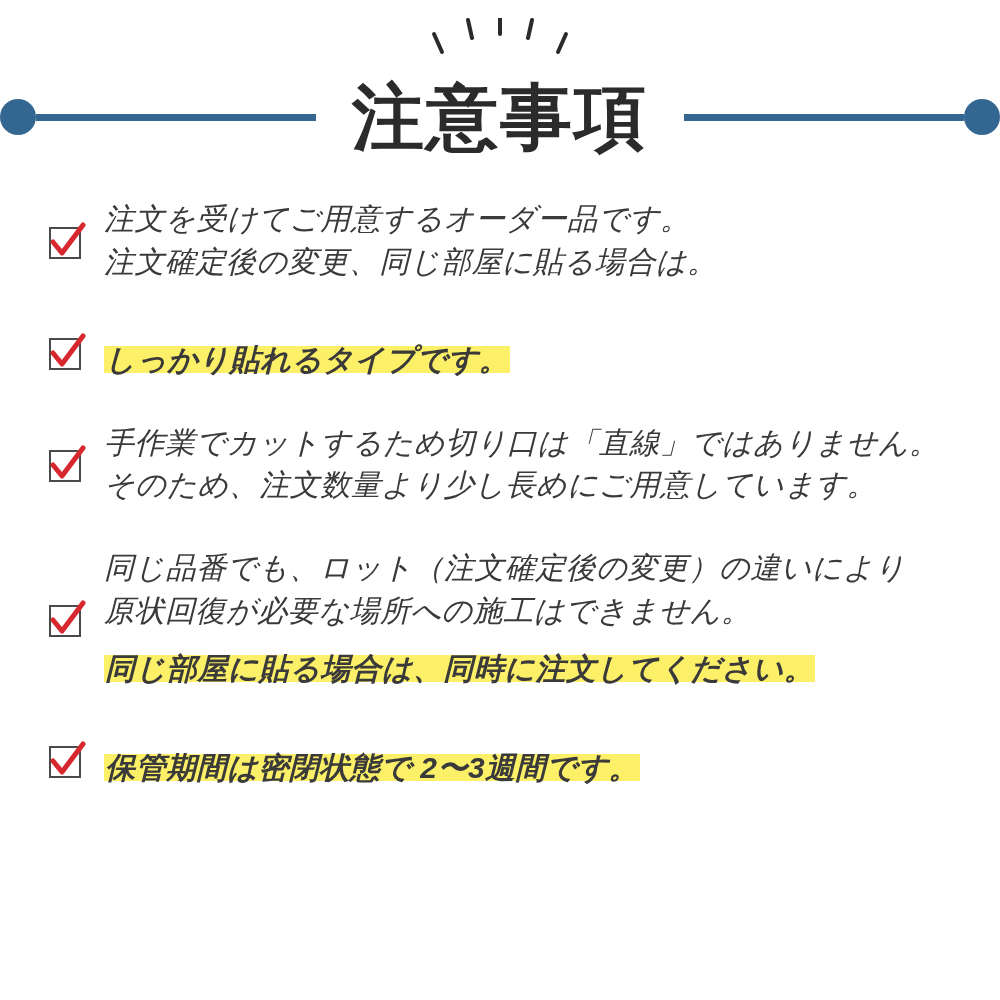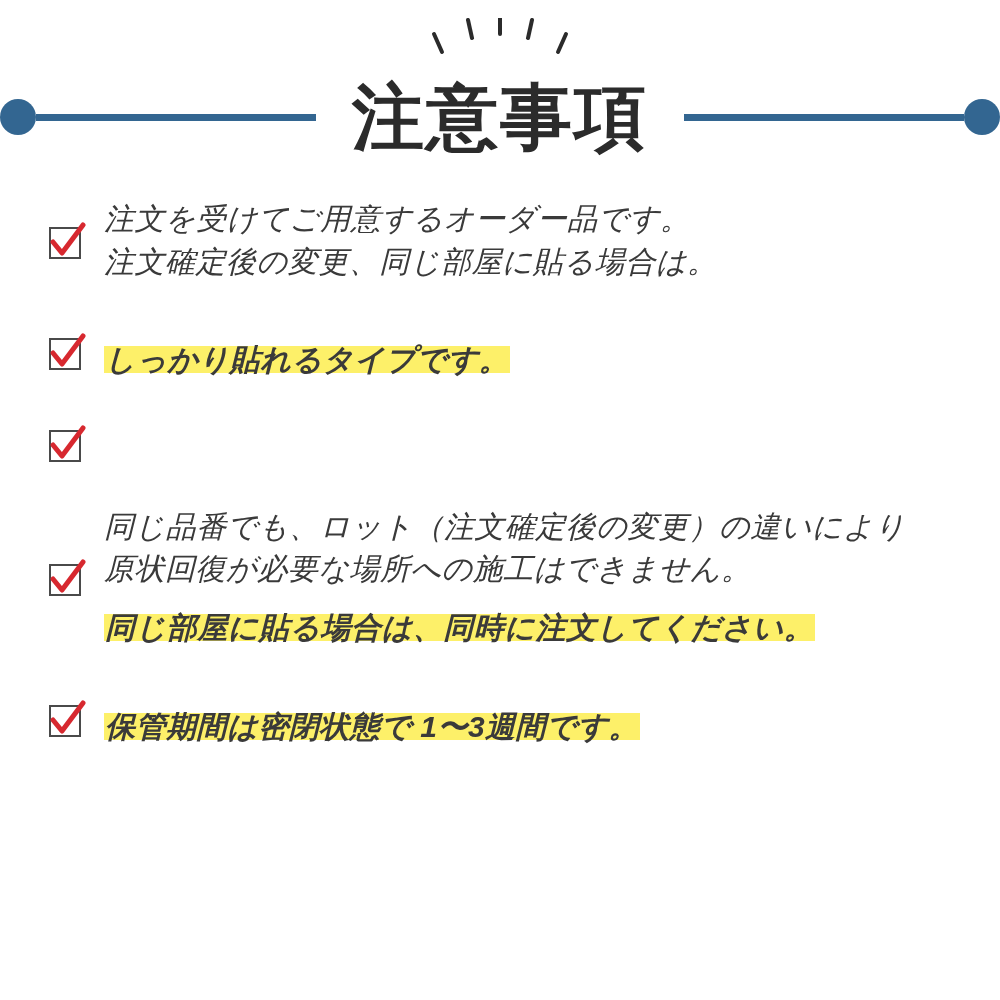--- a/index.html
+++ b/index.html
@@ -163,20 +163,24 @@
         <div class="line bold"><span class="hl">しっかり貼れるタイプです。</span></div>
       </div>
     </li>
     <li class="note">
       <span class="checkbox">
         <span class="box"></span>
         <svg width="40" height="40" viewBox="0 0 40 40">
           <polyline points="7,19 16,30 37,2" fill="none" stroke="#d7282f" stroke-width="5" stroke-linecap="round" stroke-linejoin="round"></polyline>
         </svg>
       </span>
+      <div class="lines">
+        <div class="line">手作業でカットするため切り口は「直線」ではありません。</div>
+        <div class="line">そのため、注文数量より少し長めにご用意しています。</div>
+      </div>
     </li>
     <li class="note">
       <span class="checkbox">
         <span class="box"></span>
         <svg width="40" height="40" viewBox="0 0 40 40">
           <polyline points="7,19 16,30 37,2" fill="none" stroke="#d7282f" stroke-width="5" stroke-linecap="round" stroke-linejoin="round"></polyline>
         </svg>
       </span>
       <div class="lines">
         <div class="line">同じ品番でも、ロット（注文確定後の変更）の違いにより</div>
@@ -185,16 +189,16 @@
       </div>
     </li>
     <li class="note">
       <span class="checkbox">
         <span class="box"></span>
         <svg width="40" height="40" viewBox="0 0 40 40">
           <polyline points="7,19 16,30 37,2" fill="none" stroke="#d7282f" stroke-width="5" stroke-linecap="round" stroke-linejoin="round"></polyline>
         </svg>
       </span>
       <div class="lines">
-        <div class="line bold"><span class="hl">保管期間は密閉状態で 1〜3週間です。</span></div>
+        <div class="line bold"><span class="hl">保管期間は密閉状態で 2〜3週間です。</span></div>
       </div>
     </li>
   </ul>
 
 </body></html>

